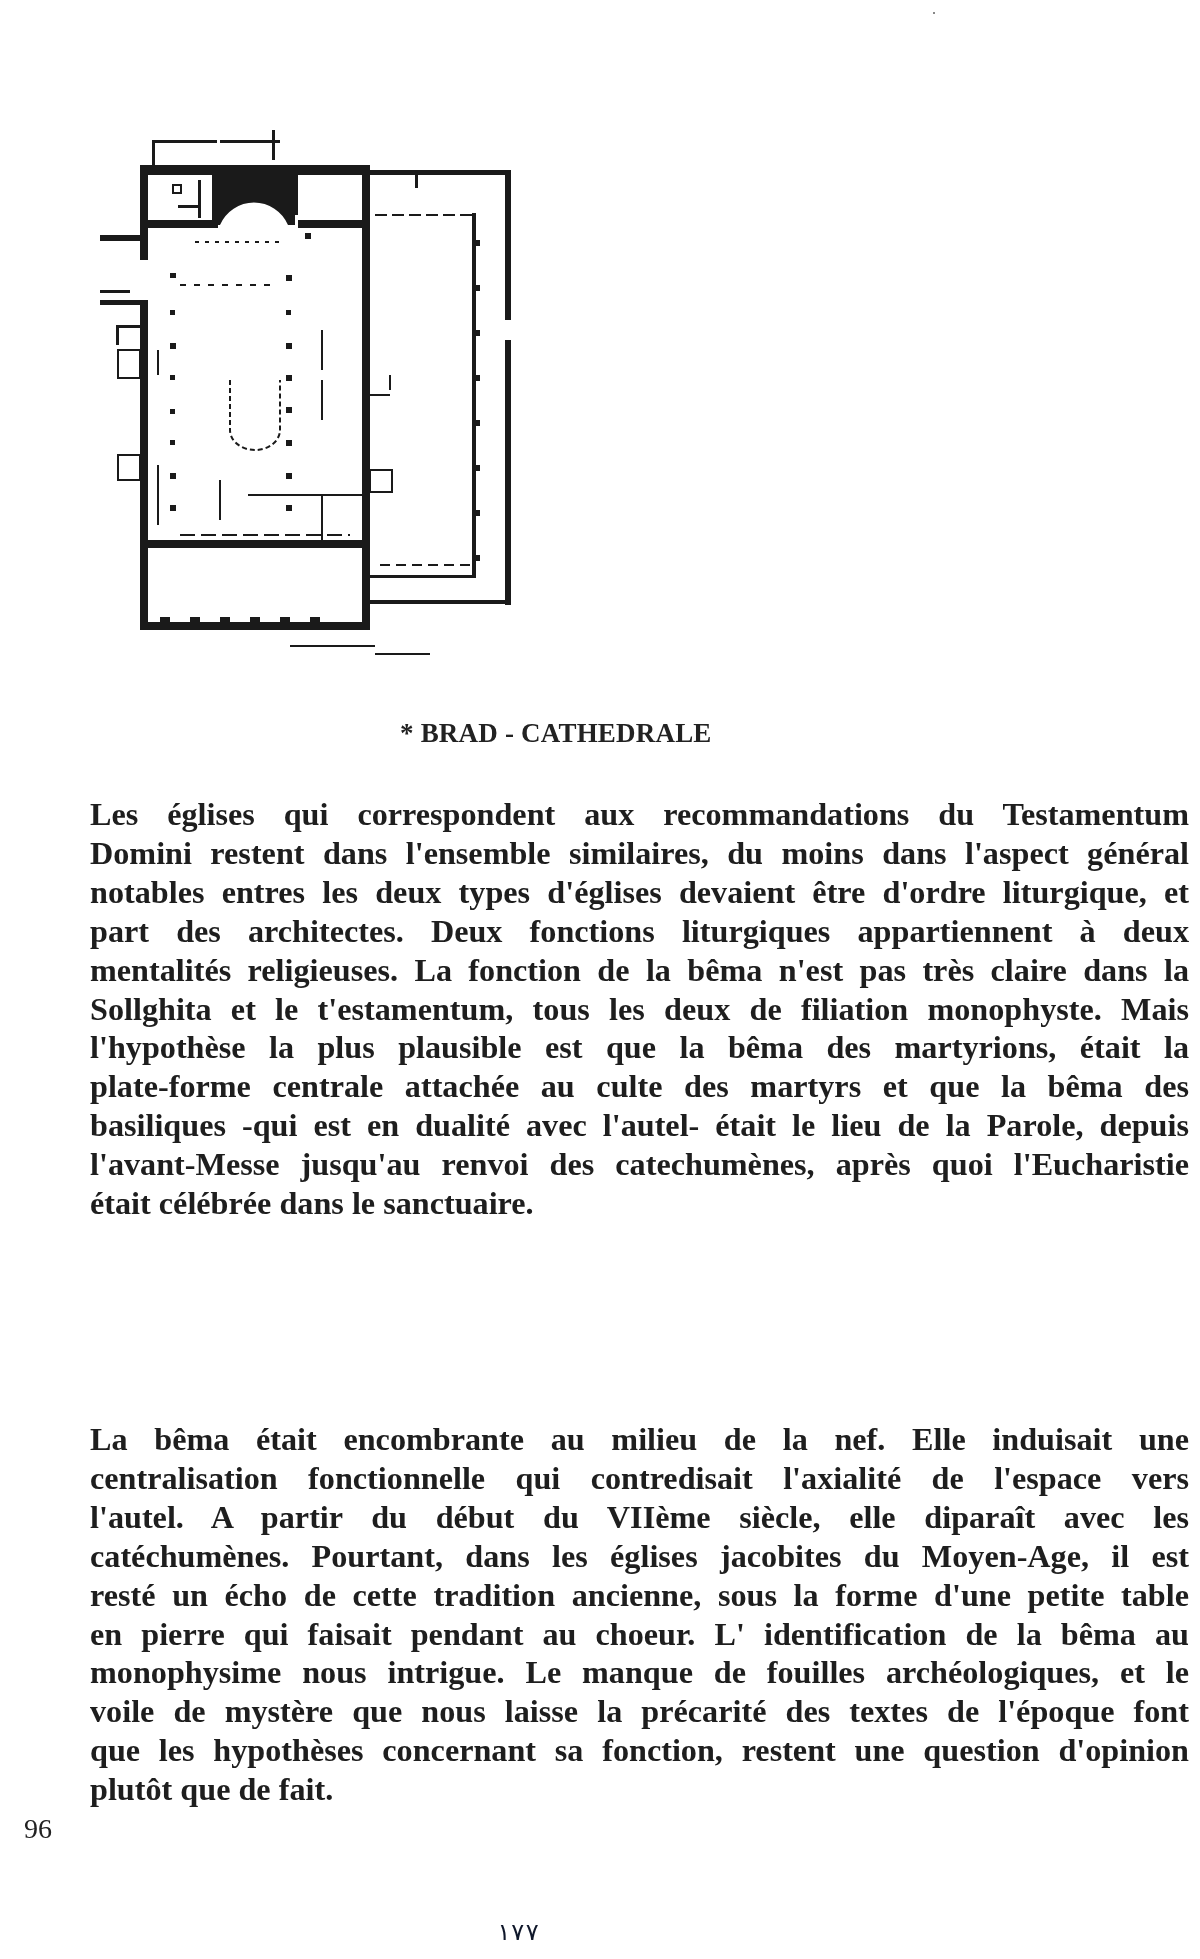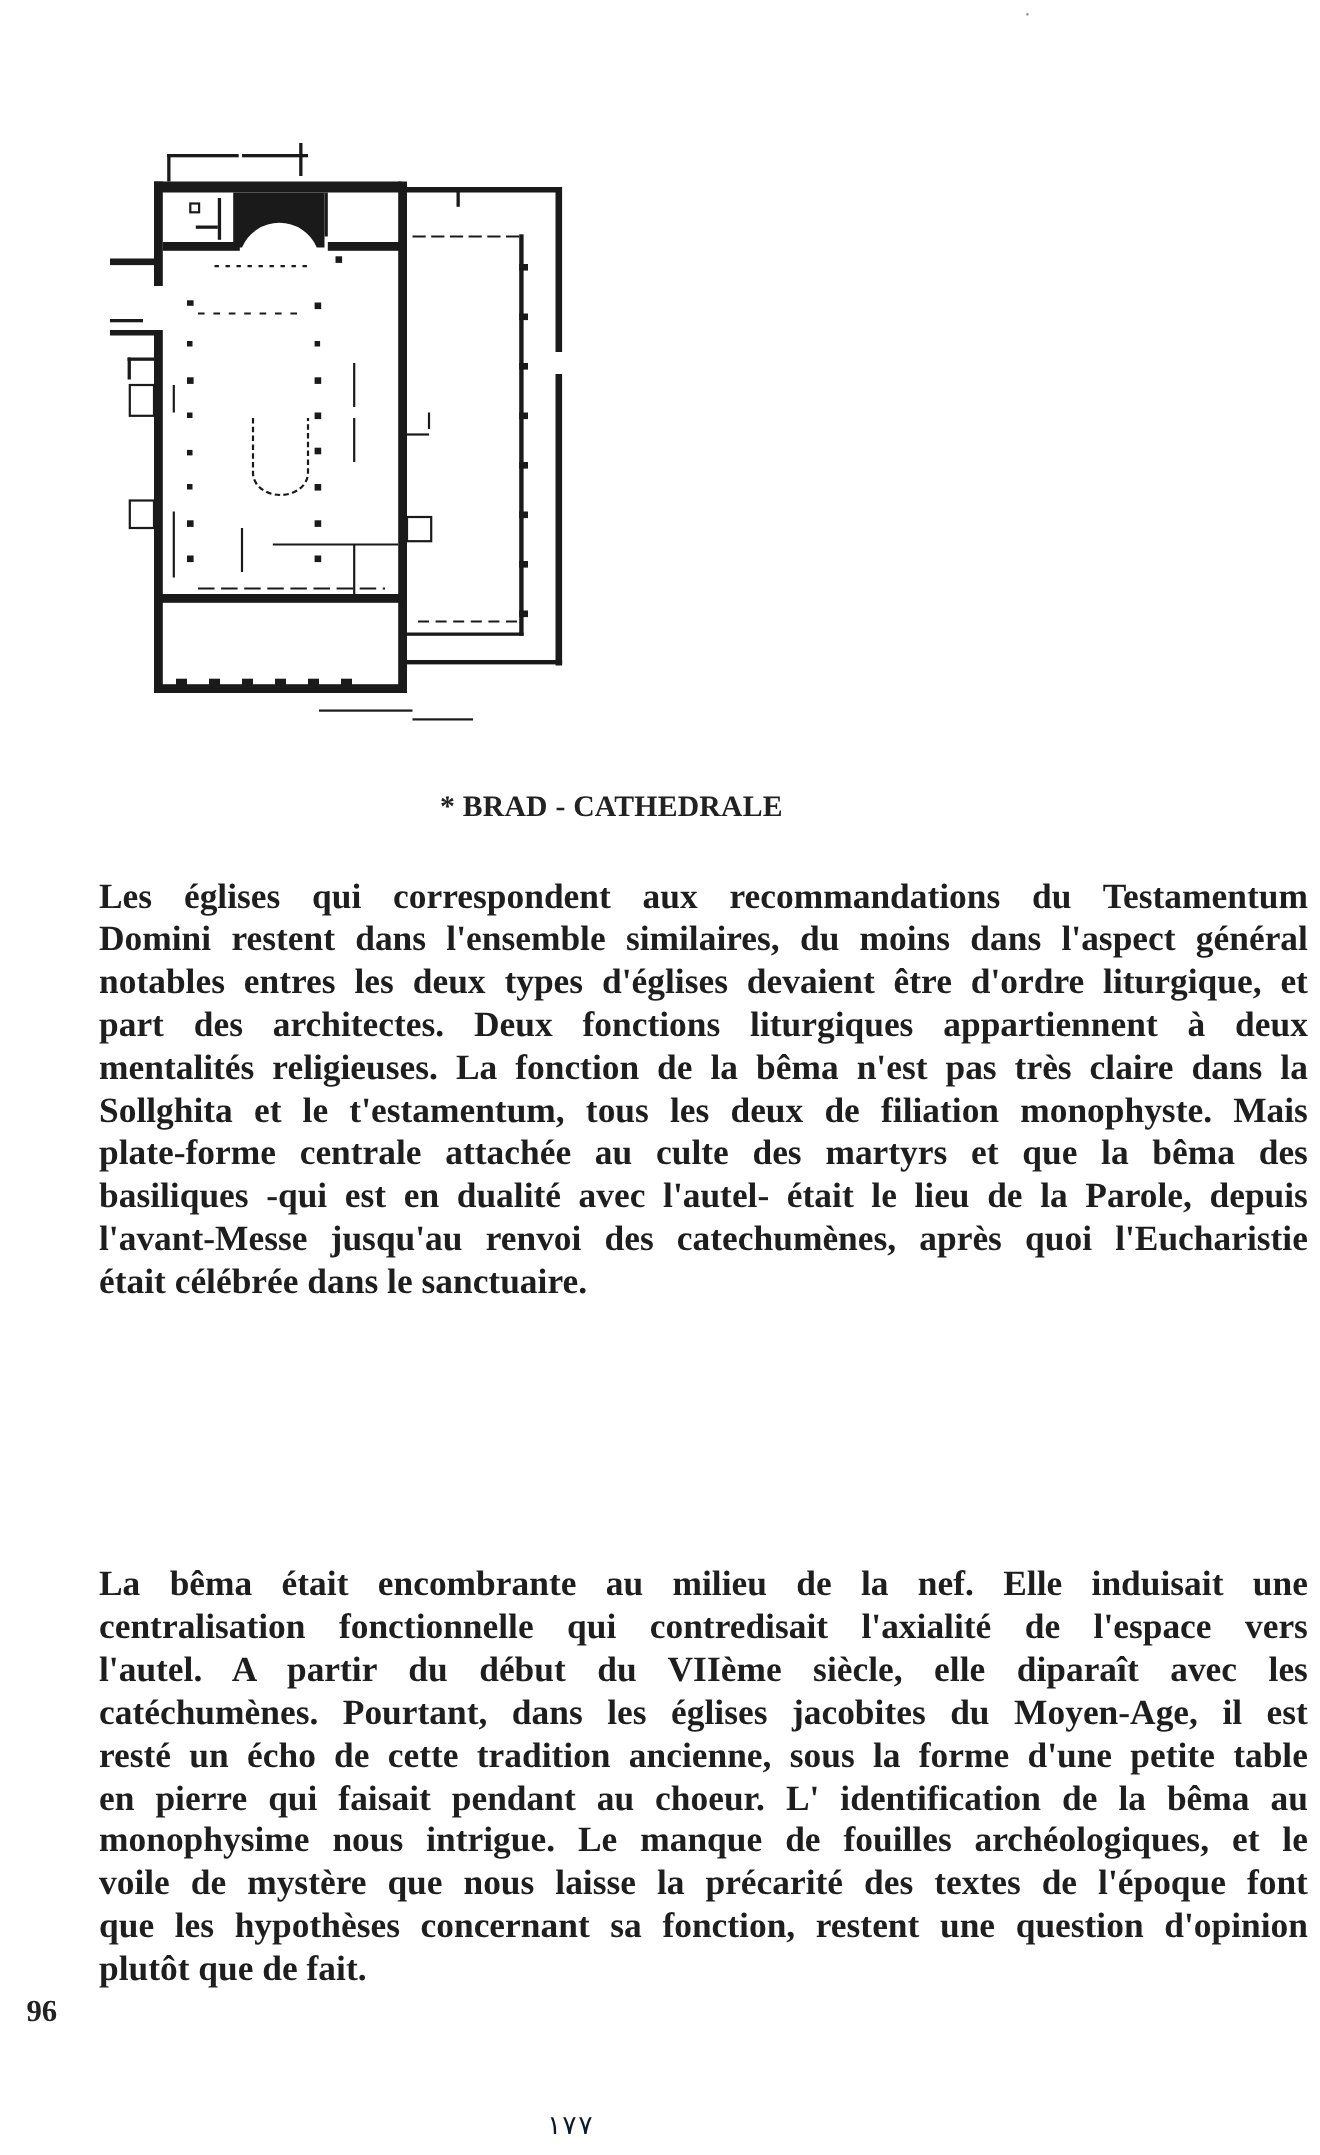--- a/index.html
+++ b/index.html
@@ -53,21 +53,20 @@
       white-space: nowrap;
       font-weight: bold;
     }
     .line.last { text-align-last: left; }
     .page-number {
       position: absolute;
       left: 24px;
       top: 1813px;
       font-size: 28px;
       color: #222;
-      font-weight: bold;
     }
     .folio {
       position: absolute;
       left: 496px;
       top: 1918px;
       font-size: 24px;
       color: #0f172a;
       font-family: Liberation Mono, monospace;
     }
     .speck {
@@ -194,20 +193,21 @@
 
 <div class="caption">* BRAD - CATHEDRALE</div>
 
 <div class="body-text para1">
   <span class="line">Les églises qui correspondent aux recommandations du Testamentum</span>
   <span class="line">Domini restent dans l'ensemble similaires, du moins dans l'aspect général</span>
   <span class="line">notables entres les deux types d'églises devaient être d'ordre liturgique, et</span>
   <span class="line">part des architectes. Deux fonctions liturgiques appartiennent à deux</span>
   <span class="line">mentalités religieuses. La fonction de la bêma n'est pas très claire dans la</span>
   <span class="line">Sollghita et le t'estamentum, tous les deux de filiation monophyste. Mais</span>
+  <span class="line">l'hypothèse la plus plausible est que la bêma des martyrions, était la</span>
   <span class="line">plate-forme centrale attachée au culte des martyrs et que la bêma des</span>
   <span class="line">basiliques -qui est en dualité avec l'autel- était le lieu de la Parole, depuis</span>
   <span class="line">l'avant-Messe jusqu'au renvoi des catechumènes, après quoi l'Eucharistie</span>
   <span class="line last">était célébrée dans le sanctuaire.</span>
 </div>
 
 <div class="body-text para2">
   <span class="line">La bêma était encombrante au milieu de la nef. Elle induisait une</span>
   <span class="line">centralisation fonctionnelle qui contredisait l'axialité de l'espace vers</span>
   <span class="line">l'autel. A partir du début du VIIème siècle, elle diparaît avec les</span>

